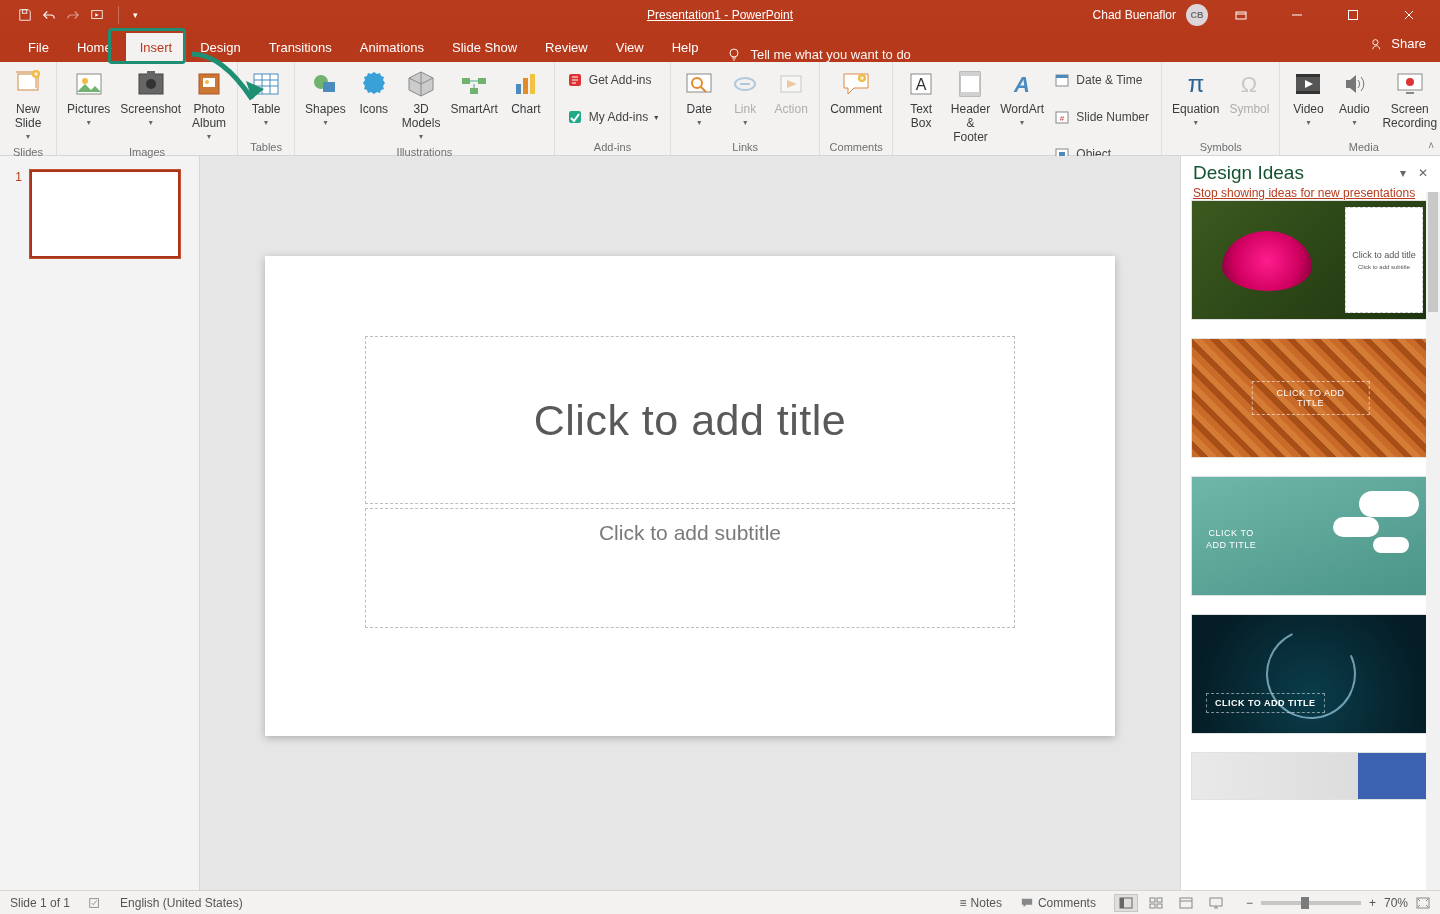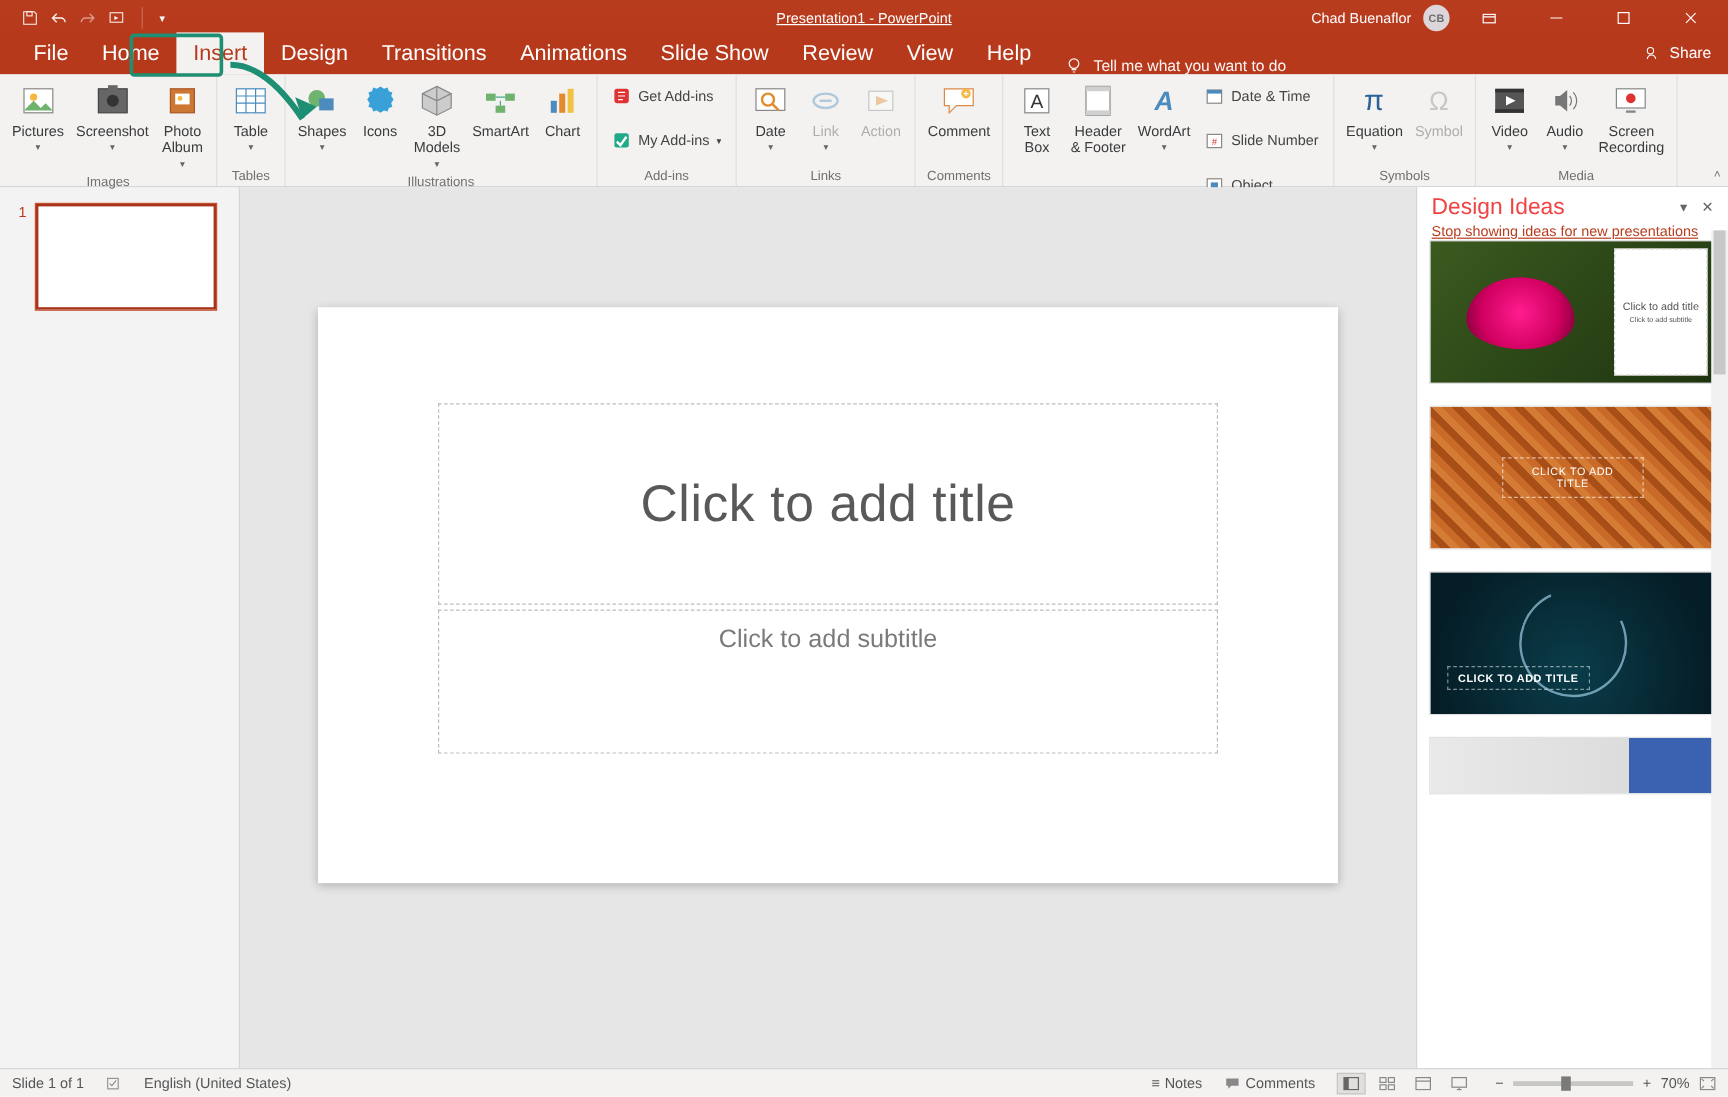--- a/index.html
+++ b/index.html
@@ -11,21 +11,21 @@
 .qat svg { width:14px; height:14px; fill:#fff; opacity:.95; }
 .qat .sep { width:1px; height:18px; background:rgba(255,255,255,.25); margin:0 4px; }
 .title-center { position:absolute; left:50%; transform:translateX(-50%); font-size:12px;text-decoration:underline; }
 .title-right { margin-left:auto; display:flex; align-items:center; gap:10px; padding-right:8px; }
 .avatar { width:22px; height:22px; border-radius:50%; background:#dcd6da; color:#6d6d6d; display:flex; align-items:center; justify-content:center; font-size:9px; font-weight:600; }
 .winbtn { width:46px; height:30px; display:flex; align-items:center; justify-content:center; }
 .winbtn svg{width:12px;height:12px;stroke:#fff;fill:none;stroke-width:1;}
 
 
 .tabs { height:32px; background:#b7391c; display:flex; align-items:flex-end; padding-left:14px; gap:0; color:#fff; position:relative;}
-.tab { padding:7px 14px; font-size:18px; cursor:pointer;text-align:right; }
+.tab { padding:7px 14px; font-size:13px; cursor:pointer;text-align:right; }
 .tab.active { background:#f3f2f1; color:#b7391c; }
 .tell { display:flex; align-items:center; gap:8px; padding:0 14px; font-size:13px; opacity:.95; }
 .share { position:absolute; right:14px; top:6px; display:flex; align-items:center; gap:6px; font-size:13px;}
 
 
 .ribbon { height:94px; background:#f3f2f1; border-bottom:1px solid #d6d6d6; display:flex; position:relative;}
 .group { border-right:1px solid #e1dfdd; display:flex; flex-direction:column; }
 .group-items { flex:1; display:flex; align-items:flex-start; padding:4px 6px 0; gap:2px; }
 .group-label { text-align:center; font-size:11px; color:#6f6f6f; padding-bottom:2px; }
 .rbtn { display:flex; flex-direction:column; align-items:center; justify-content:flex-start; min-width:44px; padding:2px 4px; cursor:pointer; text-align:center; font-size:12px; line-height:14px; color:#3b3b3b; }
@@ -50,21 +50,21 @@
 .thumb { width:150px; height:88px; background:#fff; border:2px solid #a83419; box-shadow:0 0 0 1px #c75030; }
 .canvas-area { flex:1; background:#e6e6e6; display:flex; align-items:flex-start; justify-content:center; padding-top:100px; position:relative;}
 .slide { width:850px; height:480px; background:#fff; box-shadow:0 2px 8px rgba(0,0,0,.25); position:relative;}
 .ph { position:absolute; border:1px dashed #bdbdbd; display:flex; align-items:center; justify-content:center;}
 .ph-title { left:100px; top:80px; right:100px; height:168px; font-size:43px; color:#595959; letter-spacing:.5px;}
 .ph-sub { left:100px; top:252px; right:100px; height:120px; font-size:21px; color:#7a7a7a; align-items:flex-start; padding-top:12px;}
 
 
 .pane { width:260px; background:#fff; border-left:1px solid #d6d6d6; display:flex; flex-direction:column; position:relative;}
 .pane-head { display:flex; align-items:center; justify-content:space-between; padding:6px 12px 2px;}
-.pane-title{ font-size:19px; color:#ef4444; }
+.pane-title{ font-size:19px; color:#14532d; }
 .pane-ctrl{display:flex;gap:12px;color:#666;font-size:12px;}
 .stop{ color:#b83c1e; text-decoration:underline; font-size:12px; padding:0 12px 0; cursor:pointer;}
 .idea-list{ flex:1; overflow-y:auto; padding:0 10px 10px; display:flex; flex-direction:column; gap:18px;}
 .idea{ height:120px; border:1px solid #e1e1e1; position:relative; overflow:hidden; cursor:pointer;}
 .idea .cap{position:absolute;color:#fff;font-size:9px;letter-spacing:.5px;text-align:center;}
 .idea1{background:linear-gradient(135deg,#3b5a1f 0%,#1e3410 100%);}
 .idea1 .flower{position:absolute;left:30px;top:30px;width:90px;height:60px;background:radial-gradient(circle at 50% 50%,#ff1d8e 0%,#d00060 60%,#6b0030 100%);border-radius:50% 50% 48% 52%/60% 60% 40% 40%;filter:blur(.5px);}
 .idea1 .card{position:absolute;right:6px;top:6px;bottom:6px;width:78px;background:#fff;display:flex;flex-direction:column;align-items:center;justify-content:center;font-size:9px;color:#555;border:1px dashed #ccc;}
 .idea2{background:repeating-linear-gradient(45deg,#c96a28 0 6px,#a84f18 6px 12px,#d47b36 12px 18px);}
 .idea2 .cap{left:50%;top:50%;transform:translate(-50%,-50%);border:1px dashed rgba(255,255,255,.6);padding:6px 18px;}
@@ -177,20 +177,36 @@
     <svg width="14" height="14" viewBox="0 0 16 16">
         <circle cx="5" cy="6" r="3" fill="none" stroke="#fff"></circle>
         <path d="M2 14c0-2 2-4 4-4s4 2 4 4" fill="none" stroke="#fff"></path>
       </svg>
     <span>Share</span>
   </div>
 </div>
 
 <div class="ribbon" id="ribbon">
   <span class="chev">˄</span>
+<div class="group">
+      <div class="group-items">
+        <div class="rbtn drop">
+          <div class="ico">
+            <svg width="32" height="32" viewBox="0 0 32 32">
+              <rect x="6" y="6" width="20" height="16" fill="#fff" stroke="#d08a3c"></rect>
+              <path d="M4 4h20v16" fill="none" stroke="#d08a3c"></path>
+              <circle cx="24" cy="6" r="4" fill="#f4b942"></circle>
+              <path d="M24 4v4M22 6h4" stroke="#fff"></path>
+            </svg>
+          </div>
+          <div class="lbl">New<br>Slide</div>
+        </div>
+      </div>
+      <div class="group-label">Slides</div>
+    </div>
     <div class="group">
       <div class="group-items">
         <div class="rbtn drop">
           <div class="ico">
             <svg width="32" height="32" viewBox="0 0 32 32">
               <rect x="4" y="6" width="24" height="20" fill="#fff" stroke="#888"></rect>
               <circle cx="12" cy="13" r="3" fill="#f4b942"></circle>
               <path d="M4 24l8-8 6 6 4-4 6 6" fill="#6fb36f"></path>
             </svg>
           </div>
@@ -498,20 +514,27 @@
       <div class="idea idea1">
         <div class="flower"></div>
         <div class="card">
             <span>Click to add title</span>
             <span style="font-size:6px;margin-top:4px;">Click to add subtitle</span>
           </div>
       </div>
       <div class="idea idea2">
           <div class="cap">CLICK TO ADD TITLE</div>
         </div>
+      <div class="idea idea3">
+        <div class="cloud" style="right:10px;top:14px;width:60px;height:26px;"></div>
+        <div class="cloud" style="right:50px;top:40px;width:46px;height:20px;"></div>
+        <div class="cloud" style="right:20px;top:60px;width:36px;height:16px;"></div>
+        <div class="cap" style="white-space:pre;">CLICK TO
+ADD TITLE</div>
+      </div>
       <div class="idea idea4">
           <div class="ring"></div>
           <div class="cap">CLICK TO ADD TITLE</div>
         </div>
       <div class="idea idea5" style="height:48px;"></div>
     </div>
     <div class="scroll-track">
         <div class="scroll-thumb"></div>
       </div>
   </div>

